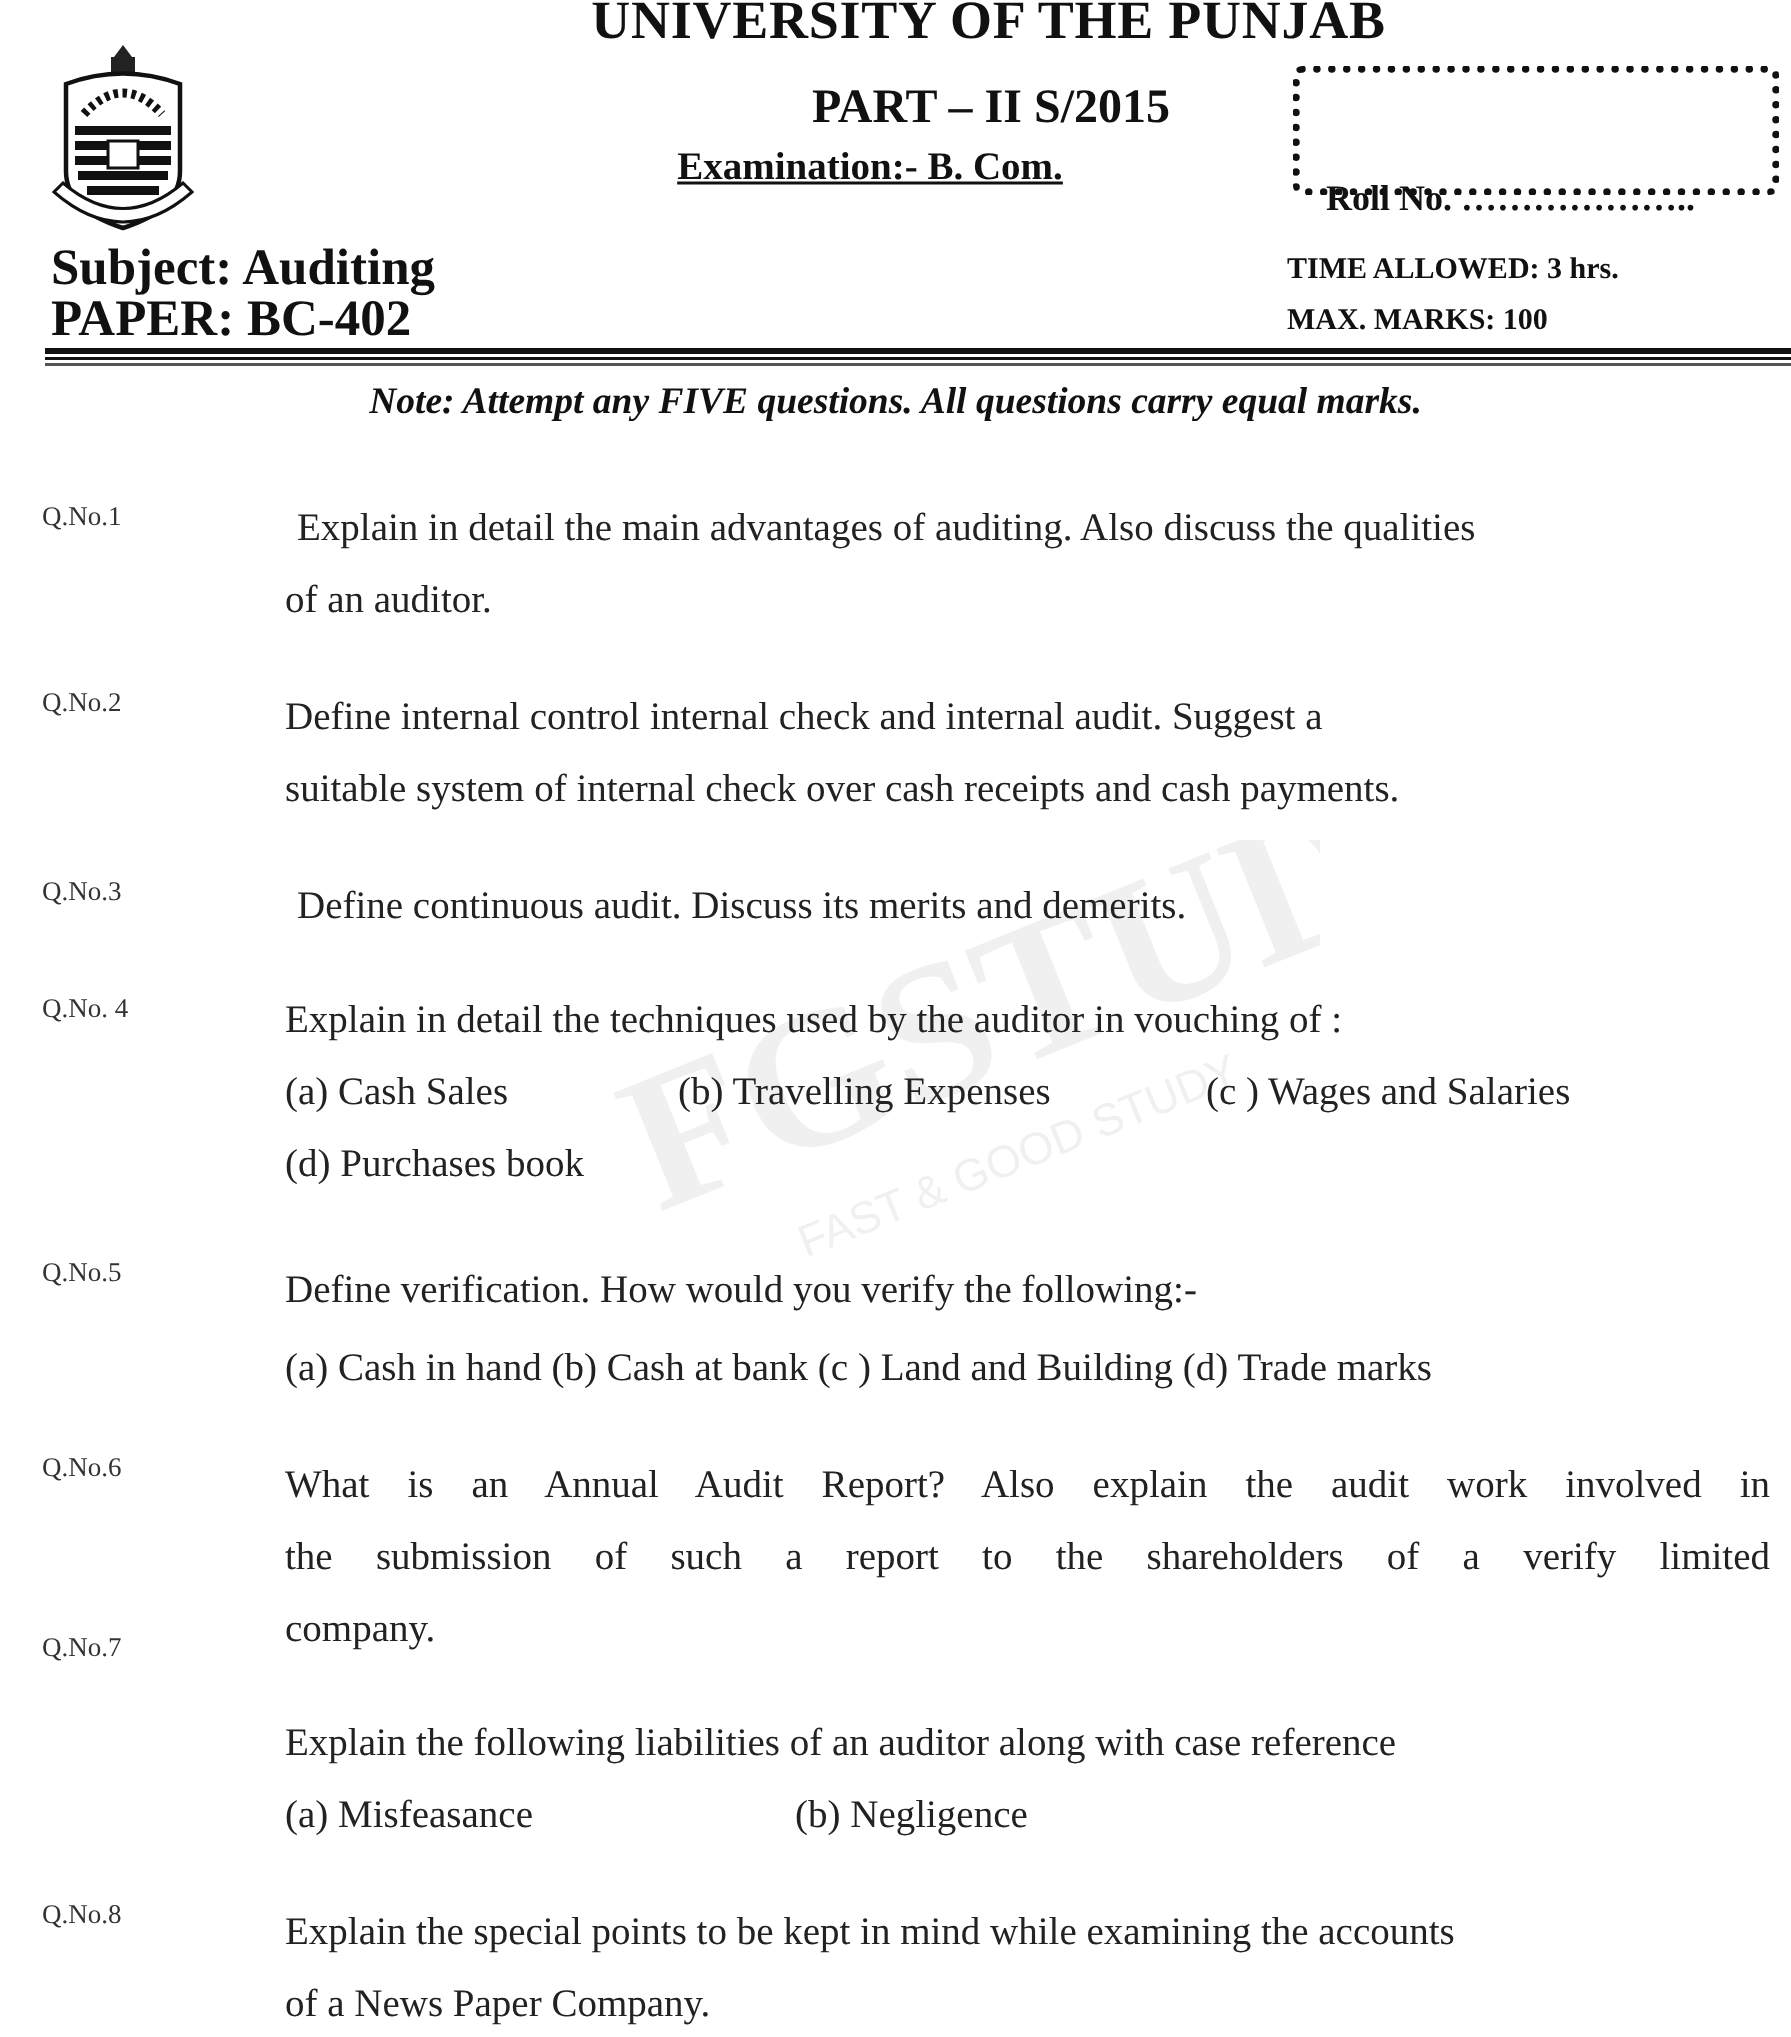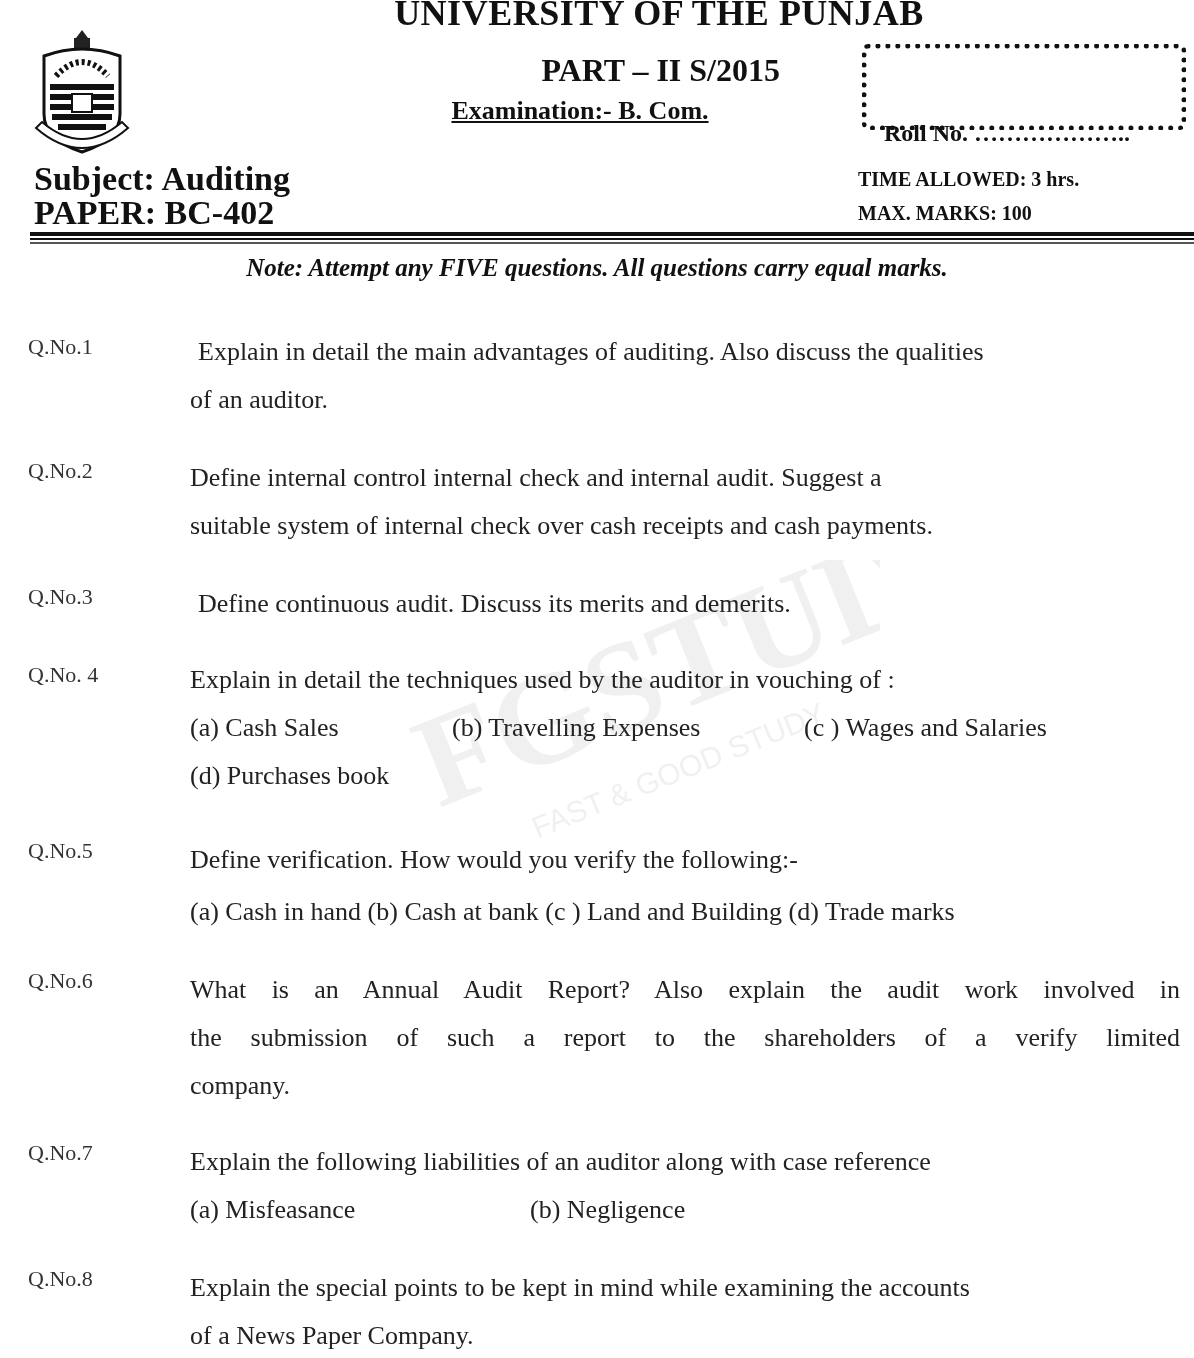--- a/index.html
+++ b/index.html
@@ -11,21 +11,21 @@
   .exam { left: 380px; width: 400px; top: 96px; text-align: center; font-weight: bold; font-size: 26px; }
   .exam span { text-decoration: underline; }
   .roll-box { left: 862px; top: 44px; width: 324px; height: 86px; border: 5px dotted #111; border-radius: 6px; box-sizing: border-box; }
   .roll-text { left: 884px; top: 94px; font-weight: bold; font-size: 24px; margin-top: 26px; }
   .subj { left: 34px; top: 162px; font-weight: bold; font-size: 34px; line-height: 34px; }
   .time { left: 858px; top: 162px; font-weight: bold; font-size: 20px; line-height: 34px; }
   .rule1 { left: 30px; top: 232px; width: 1164px; height: 4px; background: #111; }
   .rule2 { left: 30px; top: 238px; width: 1164px; height: 2px; background: #111; }
   .rule3 { left: 30px; top: 242px; width: 1164px; height: 2px; background: #555; }
   .note { left: 0; width: 1194px; top: 254px; text-align: center; font-weight: bold; font-style: italic; font-size: 25px; }
-  .q-label { left: 28px; font-size: 22px; color: #333; }
+  .q-label { left: 28px; font-size: 18px; color: #333; }
   .q-text { left: 190px; width: 990px; font-size: 26px; color: #222; line-height: 48px; }
   .justify { text-align: justify; text-align-last: left; }
   .opts { display: flex; }
   .watermark { left: 320px; top: 560px; width: 560px; height: 280px; opacity: 0.12; pointer-events: none; }
 </style>
 </head>
 <body>
 
 <div class="abs title">UNIVERSITY OF THE PUNJAB</div>
 
@@ -105,21 +105,21 @@
   <div>(a) Cash in hand  (b)  Cash at bank   (c ) Land and Building (d) Trade marks</div>
 </div>
 
 <div class="abs q-label" style="top:968px">Q.No.6</div>
 <div class="abs q-text justify" style="top:966px">
   <div class="justify" style="text-align-last:justify">What is an Annual Audit Report? Also explain the audit work involved in</div>
   <div class="justify" style="text-align-last:justify">the submission of such a report to the shareholders of a verify limited</div>
   <div>company.</div>
 </div>
 
-<div class="abs q-label" style="top:1140px">Q.No.7</div>
+<div class="abs q-label" style="top:1088px">Q.No.7</div>
 <div class="abs q-text" style="top:1138px">
   <div>Explain the following liabilities  of an auditor along with case reference</div>
   <div class="opts">
     <span style="width:340px">(a) Misfeasance</span>
     <span>(b)  Negligence</span>
   </div>
 </div>
 
 <div class="abs q-label" style="top:1266px">Q.No.8</div>
 <div class="abs q-text" style="top:1264px">

